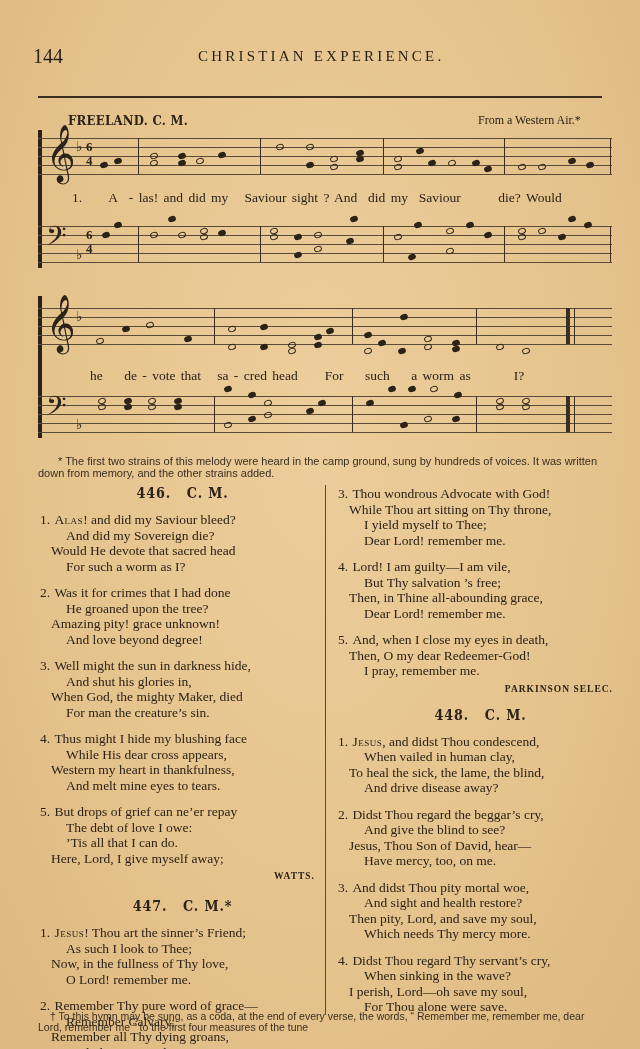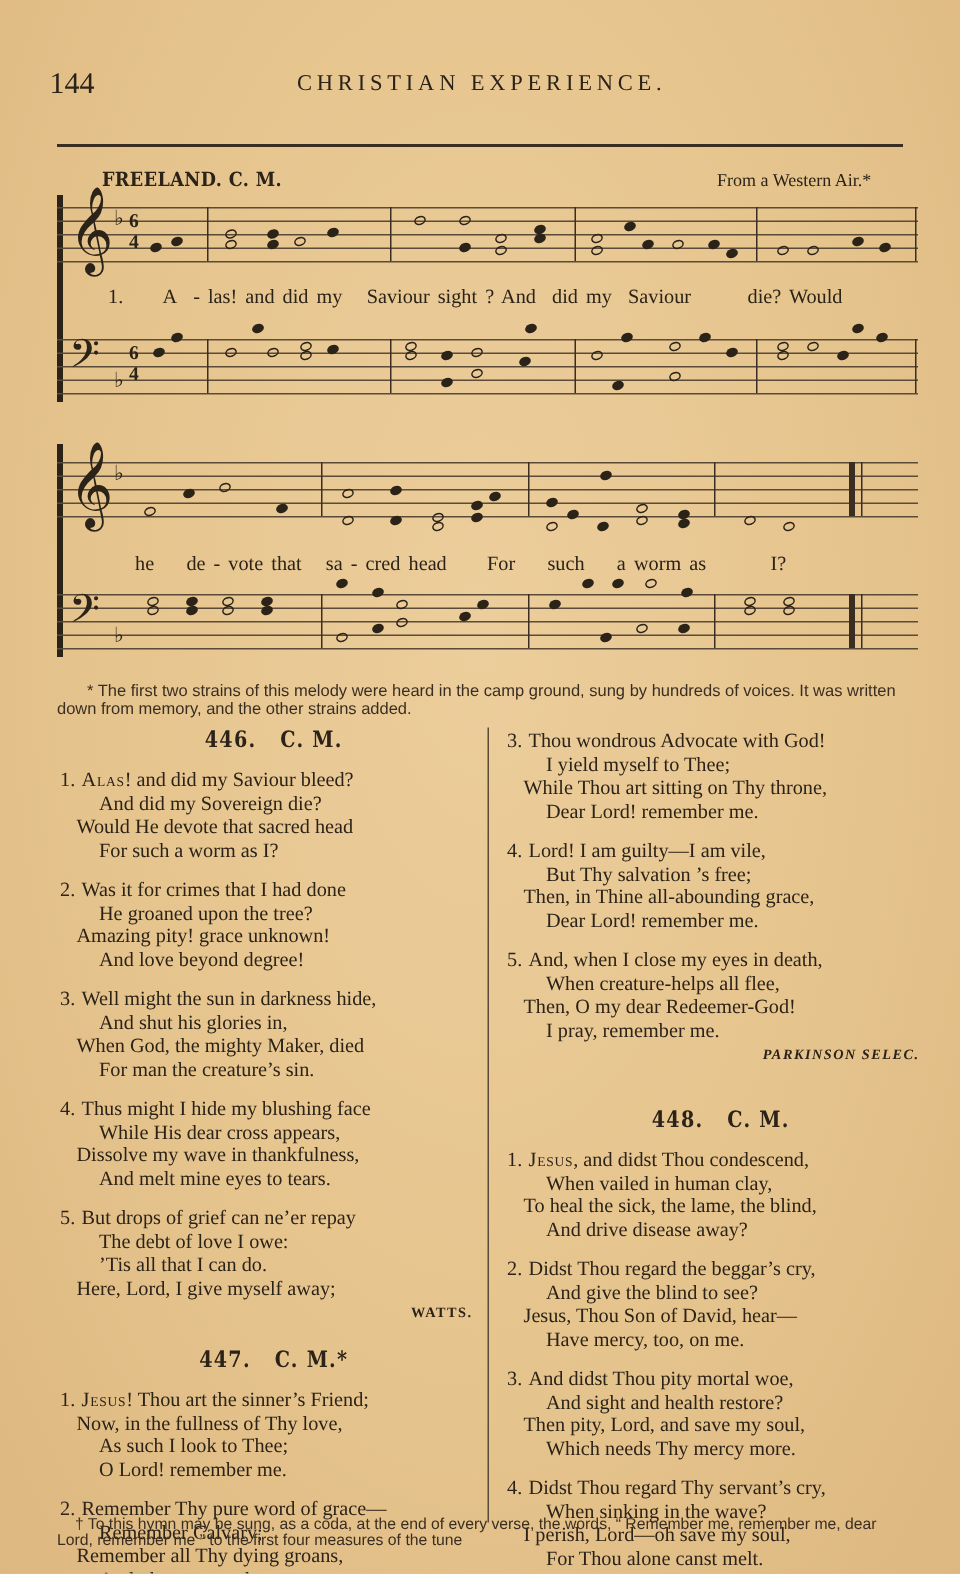--- a/index.html
+++ b/index.html
@@ -288,68 +288,67 @@
   </div>
   <div class="stanza">
     <div class="ln l1"><span class="vnum">3.</span>&nbsp;<span>Well might the sun in darkness hide,</span></div>
     <div class="ln l2">And shut his glories in,</div>
     <div class="ln l3">When God, the mighty Maker, died</div>
     <div class="ln l4">For man the creature’s sin.</div>
   </div>
   <div class="stanza">
     <div class="ln l1"><span class="vnum">4.</span>&nbsp;<span>Thus might I hide my blushing face</span></div>
     <div class="ln l2">While His dear cross appears,</div>
-    <div class="ln l3">Dissolve my wave in thankfulness,</div>
+    <div class="ln l3">Western my heart in thankfulness,</div>
     <div class="ln l4">And melt mine eyes to tears.</div>
   </div>
   <div class="stanza">
     <div class="ln l1"><span class="vnum">5.</span>&nbsp;<span>But drops of grief can ne’er repay</span></div>
     <div class="ln l2">The debt of love I owe:</div>
     <div class="ln l4">’Tis all that I can do.</div>
     <div class="ln l3">Here, Lord, I give myself away;</div>
   </div>
   <div class="author">WATTS.</div>
 
   <div class="hymn-num">
     <span>447.</span>&nbsp;&nbsp;&nbsp;<span>C. M.*</span>
   </div>
   <div class="stanza">
     <div class="ln l1"><span class="vnum">1.</span>&nbsp;<span class="sc">Jesus</span><span>! Thou art the sinner’s Friend;</span></div>
+    <div class="ln l2">As such I look to Thee;</div>
     <div class="ln l3">Now, in the fullness of Thy love,</div>
-    <div class="ln l2">As such I look to Thee;</div>
     <div class="ln l4">O Lord!  remember me.</div>
   </div>
   <div class="stanza">
     <div class="ln l1"><span class="vnum">2.</span>&nbsp;<span>Remember Thy pure word of grace—</span></div>
     <div class="ln l2">Remember Calvary;</div>
     <div class="ln l3">Remember all Thy dying groans,</div>
     <div class="ln l4">And, then, remember me.</div>
   </div>
 </div>
 
 <div class="col col-right" style="top:486px;">
   <div class="stanza">
     <div class="ln l1"><span class="vnum">3.</span>&nbsp;<span>Thou wondrous Advocate with God!</span></div>
+    <div class="ln l3">While Thou art sitting on Thy throne,</div>
     <div class="ln l2">I yield myself to Thee;</div>
-    <div class="ln l3">While Thou art sitting on Thy throne,</div>
     <div class="ln l4">Dear Lord!  remember me.</div>
   </div>
   <div class="stanza">
     <div class="ln l1"><span class="vnum">4.</span>&nbsp;<span>Lord!  I am guilty—I am vile,</span></div>
     <div class="ln l2">But Thy salvation ’s free;</div>
     <div class="ln l3">Then, in Thine all-abounding grace,</div>
     <div class="ln l4">Dear Lord!  remember me.</div>
   </div>
   <div class="stanza">
     <div class="ln l1"><span class="vnum">5.</span>&nbsp;<span>And, when I close my eyes in death,</span></div>
-    <div class="ln l2">When creature-helps all flee,</div>
     <div class="ln l3">Then, O my dear Redeemer-God!</div>
     <div class="ln l4">I pray, remember me.</div>
   </div>
-  <div class="author" style="margin-bottom:28px;font-style:italic;">PARKINSON SELEC.</div>
+  <div class="author" style="margin-bottom:12px;">PARKINSON SELEC.</div>
 
   <div class="hymn-num">
     <span>448.</span>&nbsp;&nbsp;&nbsp;<span>C. M.</span>
   </div>
   <div class="stanza">
     <div class="ln l1"><span class="vnum">1.</span>&nbsp;<span class="sc">Jesus</span><span>, and didst Thou condescend,</span></div>
     <div class="ln l2">When vailed in human clay,</div>
     <div class="ln l3">To heal the sick, the lame, the blind,</div>
     <div class="ln l4">And drive disease away?</div>
   </div>
@@ -362,18 +361,18 @@
   <div class="stanza">
     <div class="ln l1"><span class="vnum">3.</span>&nbsp;<span>And didst Thou pity mortal woe,</span></div>
     <div class="ln l2">And sight and health restore?</div>
     <div class="ln l3">Then pity, Lord, and save my soul,</div>
     <div class="ln l4">Which needs Thy mercy more.</div>
   </div>
   <div class="stanza">
     <div class="ln l1"><span class="vnum">4.</span>&nbsp;<span>Didst Thou regard Thy servant’s cry,</span></div>
     <div class="ln l2">When sinking in the wave?</div>
     <div class="ln l3">I perish, Lord—oh save my soul,</div>
-    <div class="ln l4">For Thou alone canst melt.</div>
+    <div class="ln l4">For Thou alone were save.</div>
   </div>
 
 </div>
 
 <div class="abs bottom-note">† To this hymn may be sung, as a coda, at the end of every verse, the words, “ Remember me, remember me, dear Lord, remember me ” to the first four measures of the tune</div>
 
 </body></html>

